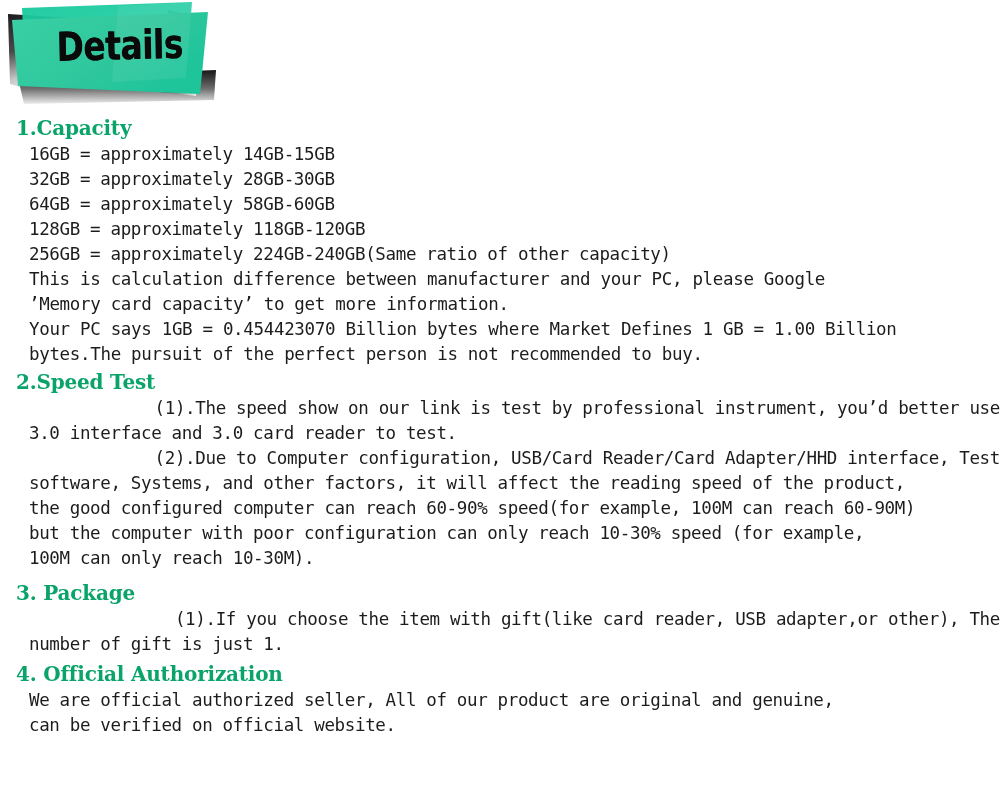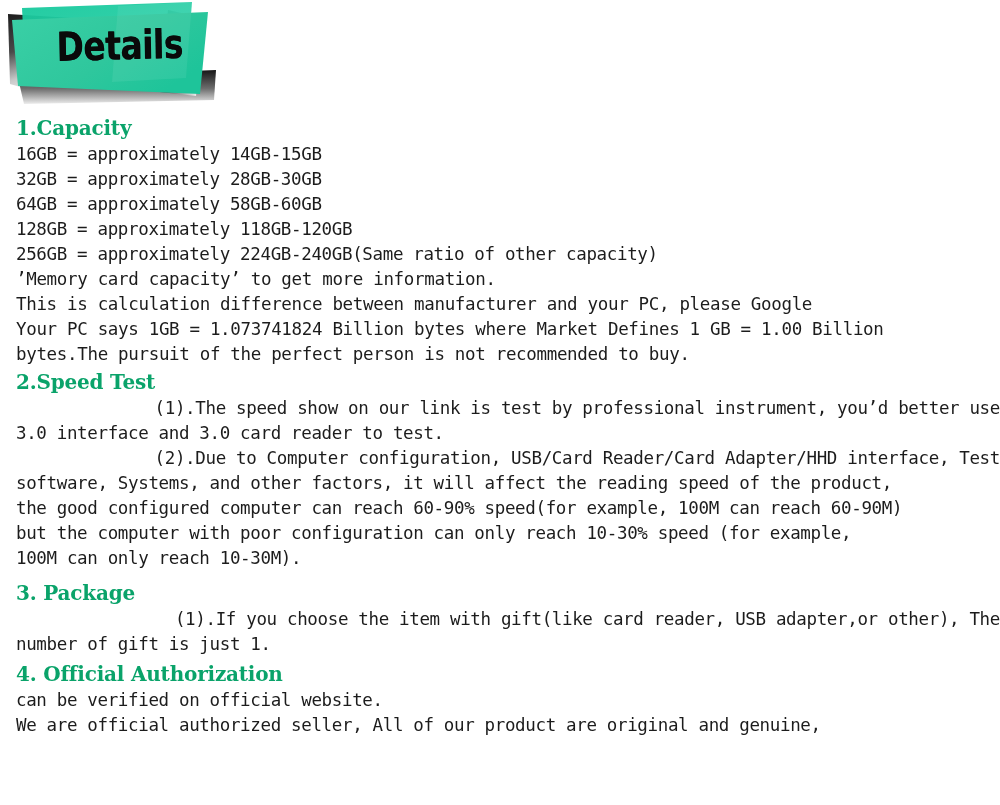--- a/index.html
+++ b/index.html
@@ -64,21 +64,21 @@
     line-height: 24px;
     color: #0aa36a;
     margin: 0;
     padding: 0 8px 2px 16px;
     letter-spacing: -0.2px;
     white-space: nowrap;
   }
 
   .lines {
     margin: 0;
-    padding: 0 0 0 16px;
+    padding: 0 0 0 29px;
     list-style: none;
   }
   .lines li {
     font-family: "DejaVu Sans Mono", monospace;
     font-size: 17.5px;
     line-height: 25px;
     letter-spacing: -0.35px;
     white-space: pre;
     color: #1c1c1c;
   }
@@ -140,23 +140,23 @@
 <div id="content">
 
   <section class="section" id="sec-capacity">
     <h2 class="sec-head">1.Capacity</h2>
     <ul class="lines">
       <li>16GB = approximately 14GB-15GB</li>
       <li>32GB = approximately 28GB-30GB</li>
       <li>64GB = approximately 58GB-60GB</li>
       <li>128GB = approximately 118GB-120GB</li>
       <li>256GB = approximately 224GB-240GB(Same ratio of other capacity)</li>
+      <li>This is calculation difference between manufacturer and your PC, please Google</li>
       <li>’Memory card capacity’ to get more information.</li>
-      <li>This is calculation difference between manufacturer and your PC, please Google</li>
-      <li>Your PC says 1GB = 1.073741824 Billion bytes where Market Defines 1 GB = 1.00 Billion</li>
+      <li>Your PC says 1GB = 0.454423070 Billion bytes where Market Defines 1 GB = 1.00 Billion</li>
       <li>bytes.The pursuit of the perfect person is not recommended to buy.</li>
     </ul>
   </section>
 
   <section class="section" id="sec-speed">
     <h2 class="sec-head">2.Speed Test</h2>
     <ul class="lines">
       <li class="ind">(1).The speed show on our link is test by professional instrument, you’d better use</li>
       <li>3.0 interface and 3.0 card reader to test.</li>
       <li class="ind">(2).Due to Computer configuration, USB/Card Reader/Card Adapter/HHD interface, Test</li>
@@ -171,18 +171,18 @@
     <h2 class="sec-head">3. Package</h2>
     <ul class="lines">
       <li class="ind">(1).If you choose the item with gift(like card reader, USB adapter,or other), The</li>
       <li>number of gift is just 1.</li>
     </ul>
   </section>
 
   <section class="section" id="sec-authorization">
     <h2 class="sec-head">4. Official Authorization</h2>
     <ul class="lines">
+      <li>We are official authorized seller, All of our product are original and genuine,</li>
       <li>can be verified on official website.</li>
-      <li>We are official authorized seller, All of our product are original and genuine,</li>
     </ul>
   </section>
 
 </div>
 
 </body></html>

